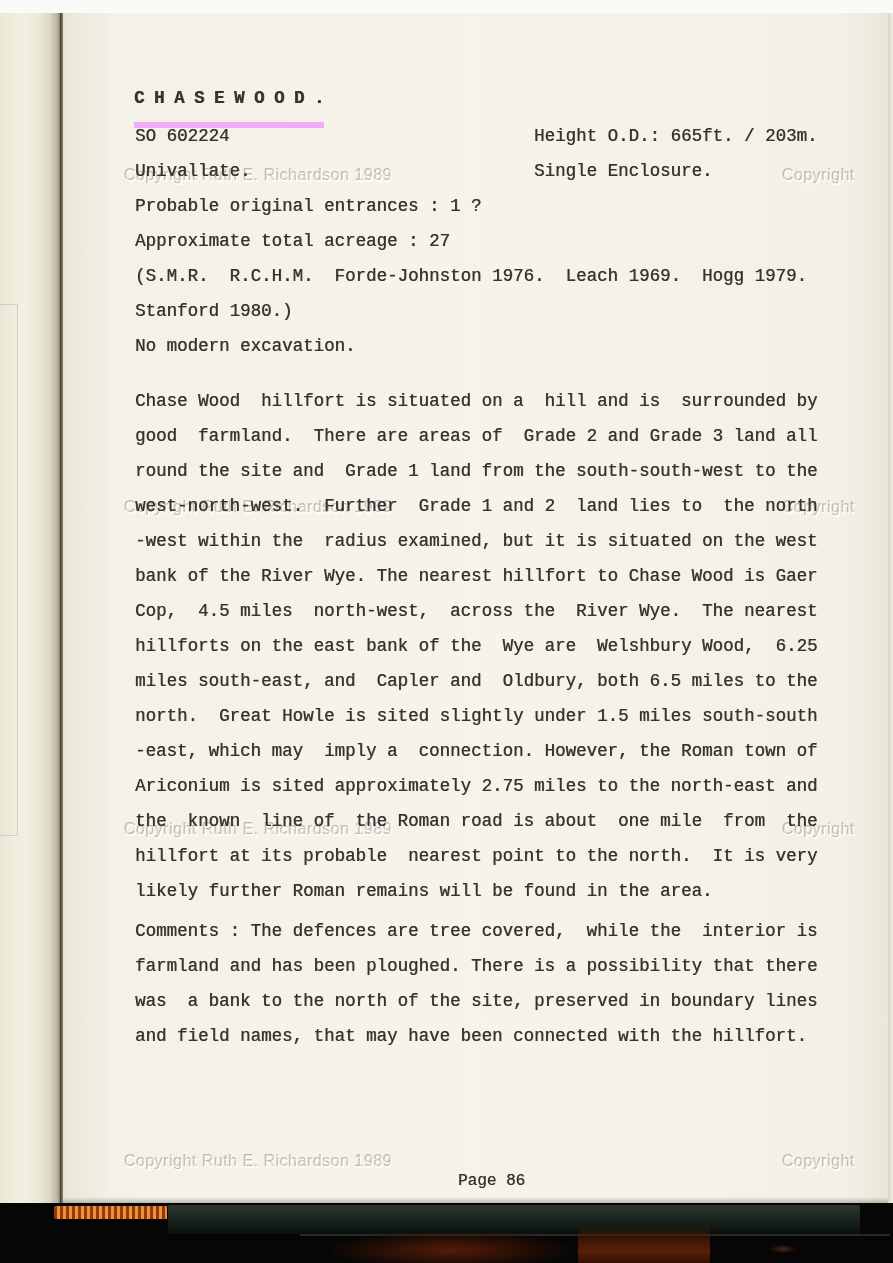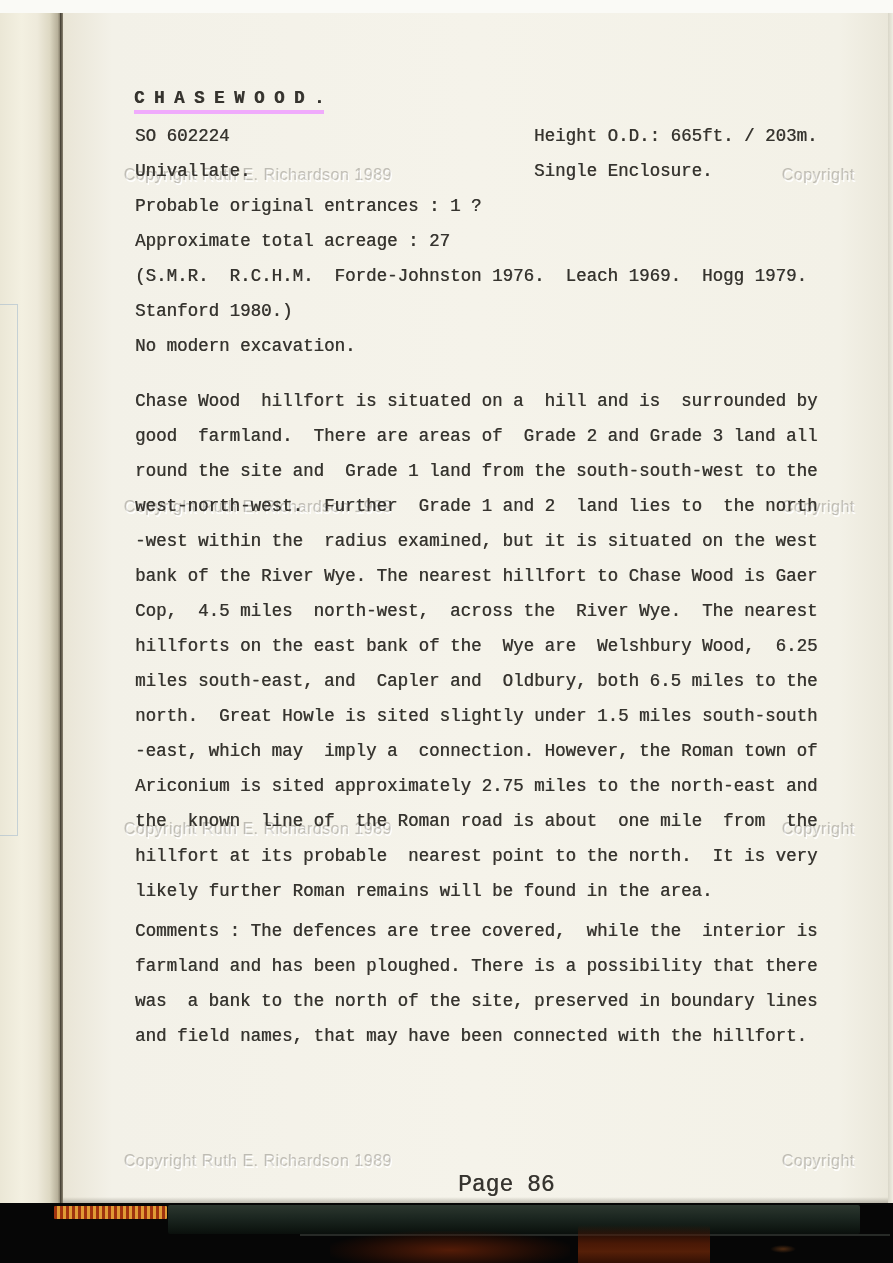--- a/index.html
+++ b/index.html
@@ -81,29 +81,29 @@
   }
   .wm-main{position:absolute;left:124px;top:0;}
   .wm-frag{position:absolute;left:782px;top:0;}
   
   .ink{
     color:#35332e;z-index:6;position:absolute;
     text-shadow:0.4px 0 rgba(53,51,46,0.75);
   }
   .doc-title{
     left:134px;top:88px;font-size:17.5px;font-weight:bold;letter-spacing:-0.5px;
-    border-bottom:4px solid #f0abfc;padding-bottom:2px;display:inline-block;
+    border-bottom:6px solid #f0abfc;padding-bottom:14px;display:inline-block;
   }
   .block{
     left:135px;font-size:17.5px;line-height:35px;white-space:pre;
   }
   .header-block{top:119px;}
   .para-1{top:384px;}
   .para-2{top:914px;}
-  .page-number{left:458px;top:1172px;font-size:23px;white-space:pre;}
+  .page-number{left:458px;top:1172px;font-size:16px;white-space:pre;}
 </style>
 </head>
 <body>
 
 <div class="left-page"></div>
 <div class="gutter-line"></div>
 <div class="main-page"></div>
 <div class="right-edge"></div>
 <div class="top-strip"></div>
 <div class="showthrough-rect"></div>

